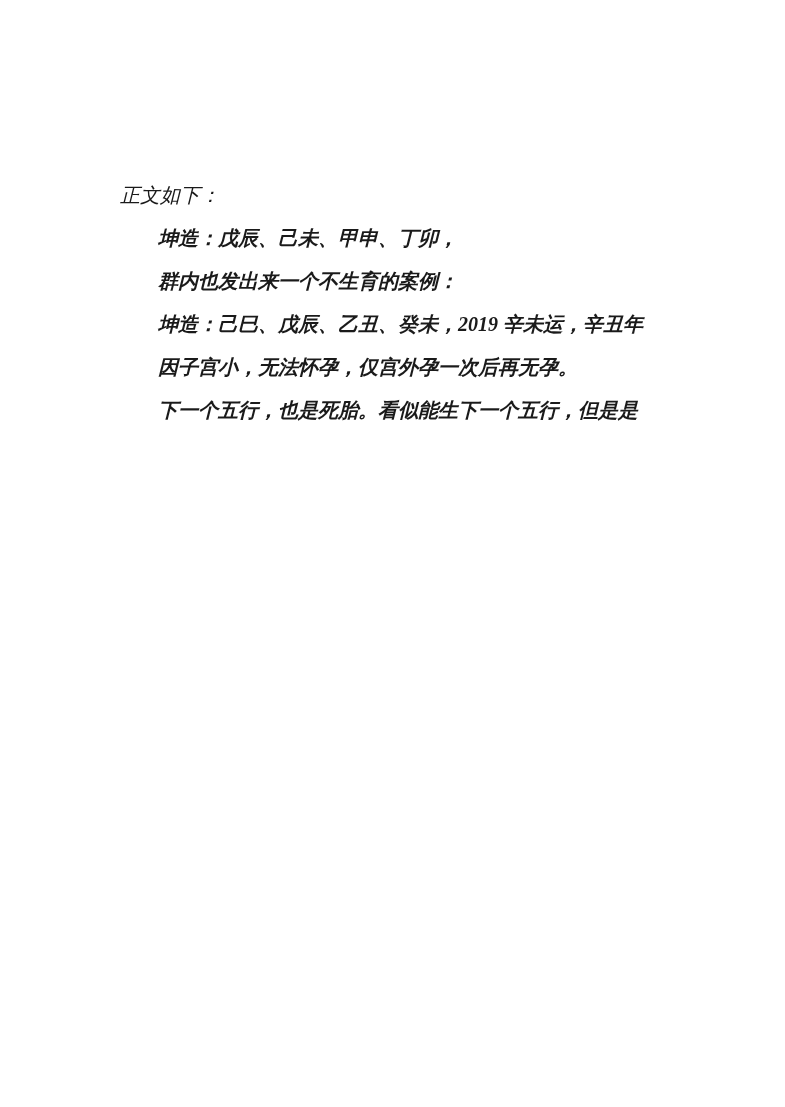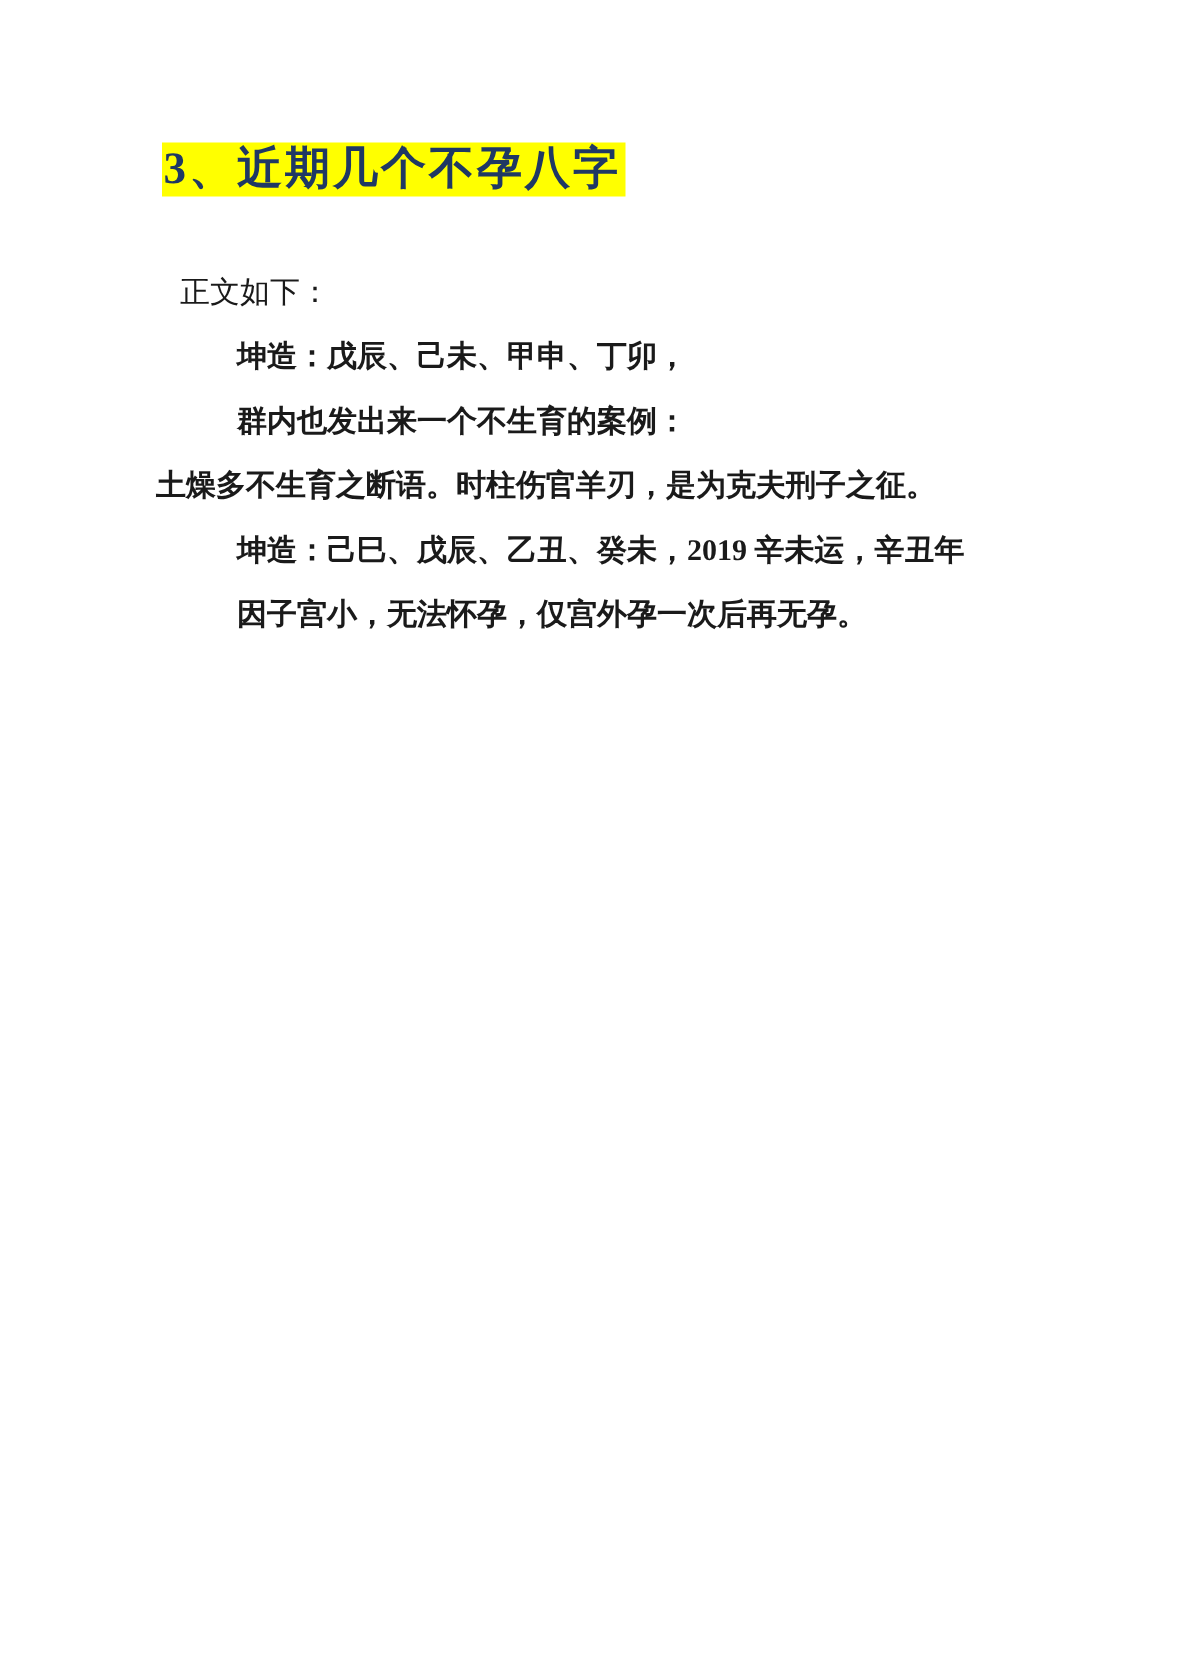--- a/index.html
+++ b/index.html
@@ -33,55 +33,55 @@
   }
   .doc-body {
     position: absolute;
     left: 0;
     top: 174px;
     width: 663px;
     color: #1A1A1A;
     font-size: 20px;
     line-height: 43px;
     white-space: nowrap;
+    font-style: italic;
   }
   .line { height: 43px; }
   .bold { font-weight: bold; }
   .m-intro  { margin-left: 120px; }
   .m-indent { margin-left: 158px; }
   .m-hang   { margin-left: 104px; }
   .fn {
     font-family: "Liberation Sans", "DejaVu Sans", sans-serif;
     font-size: 13px;
     font-weight: bold;
     line-height: 0;
     position: relative;
     top: -10px;
   }
 </style>
 </head>
 <body>
 
 <div class="page">
 
-  <h1 class="heading"><span class="hl">3、近期几个不孕八字</span></h1>
 
   <div class="doc-body">
 
     <div class="line m-intro">正文如下：</div>
 
     <div class="line m-indent bold">坤造：戊辰、己未、甲申、丁卯，</div>
 
     <div class="line m-indent bold">群内也发出来一个不生育的案例：</div>
 
 
-    <div class="line m-hang bold">土燥多不生育之断语。时柱伤官羊刃，是为克夫刑子之征。</div>
 
     <div class="line m-indent bold">坤造：己巳、戊辰、乙丑、癸未，2019 辛未运，辛丑年</div>
 
     <div class="line m-indent bold">因子宫小，无法怀孕，仅宫外孕一次后再无孕。</div>
 
 
 
+    <div class="line m-indent bold">下一个五行，也是死胎。看似能生下一个五行，但是是</div>
 
 
   </div>
 </div>
 
 </body></html>

